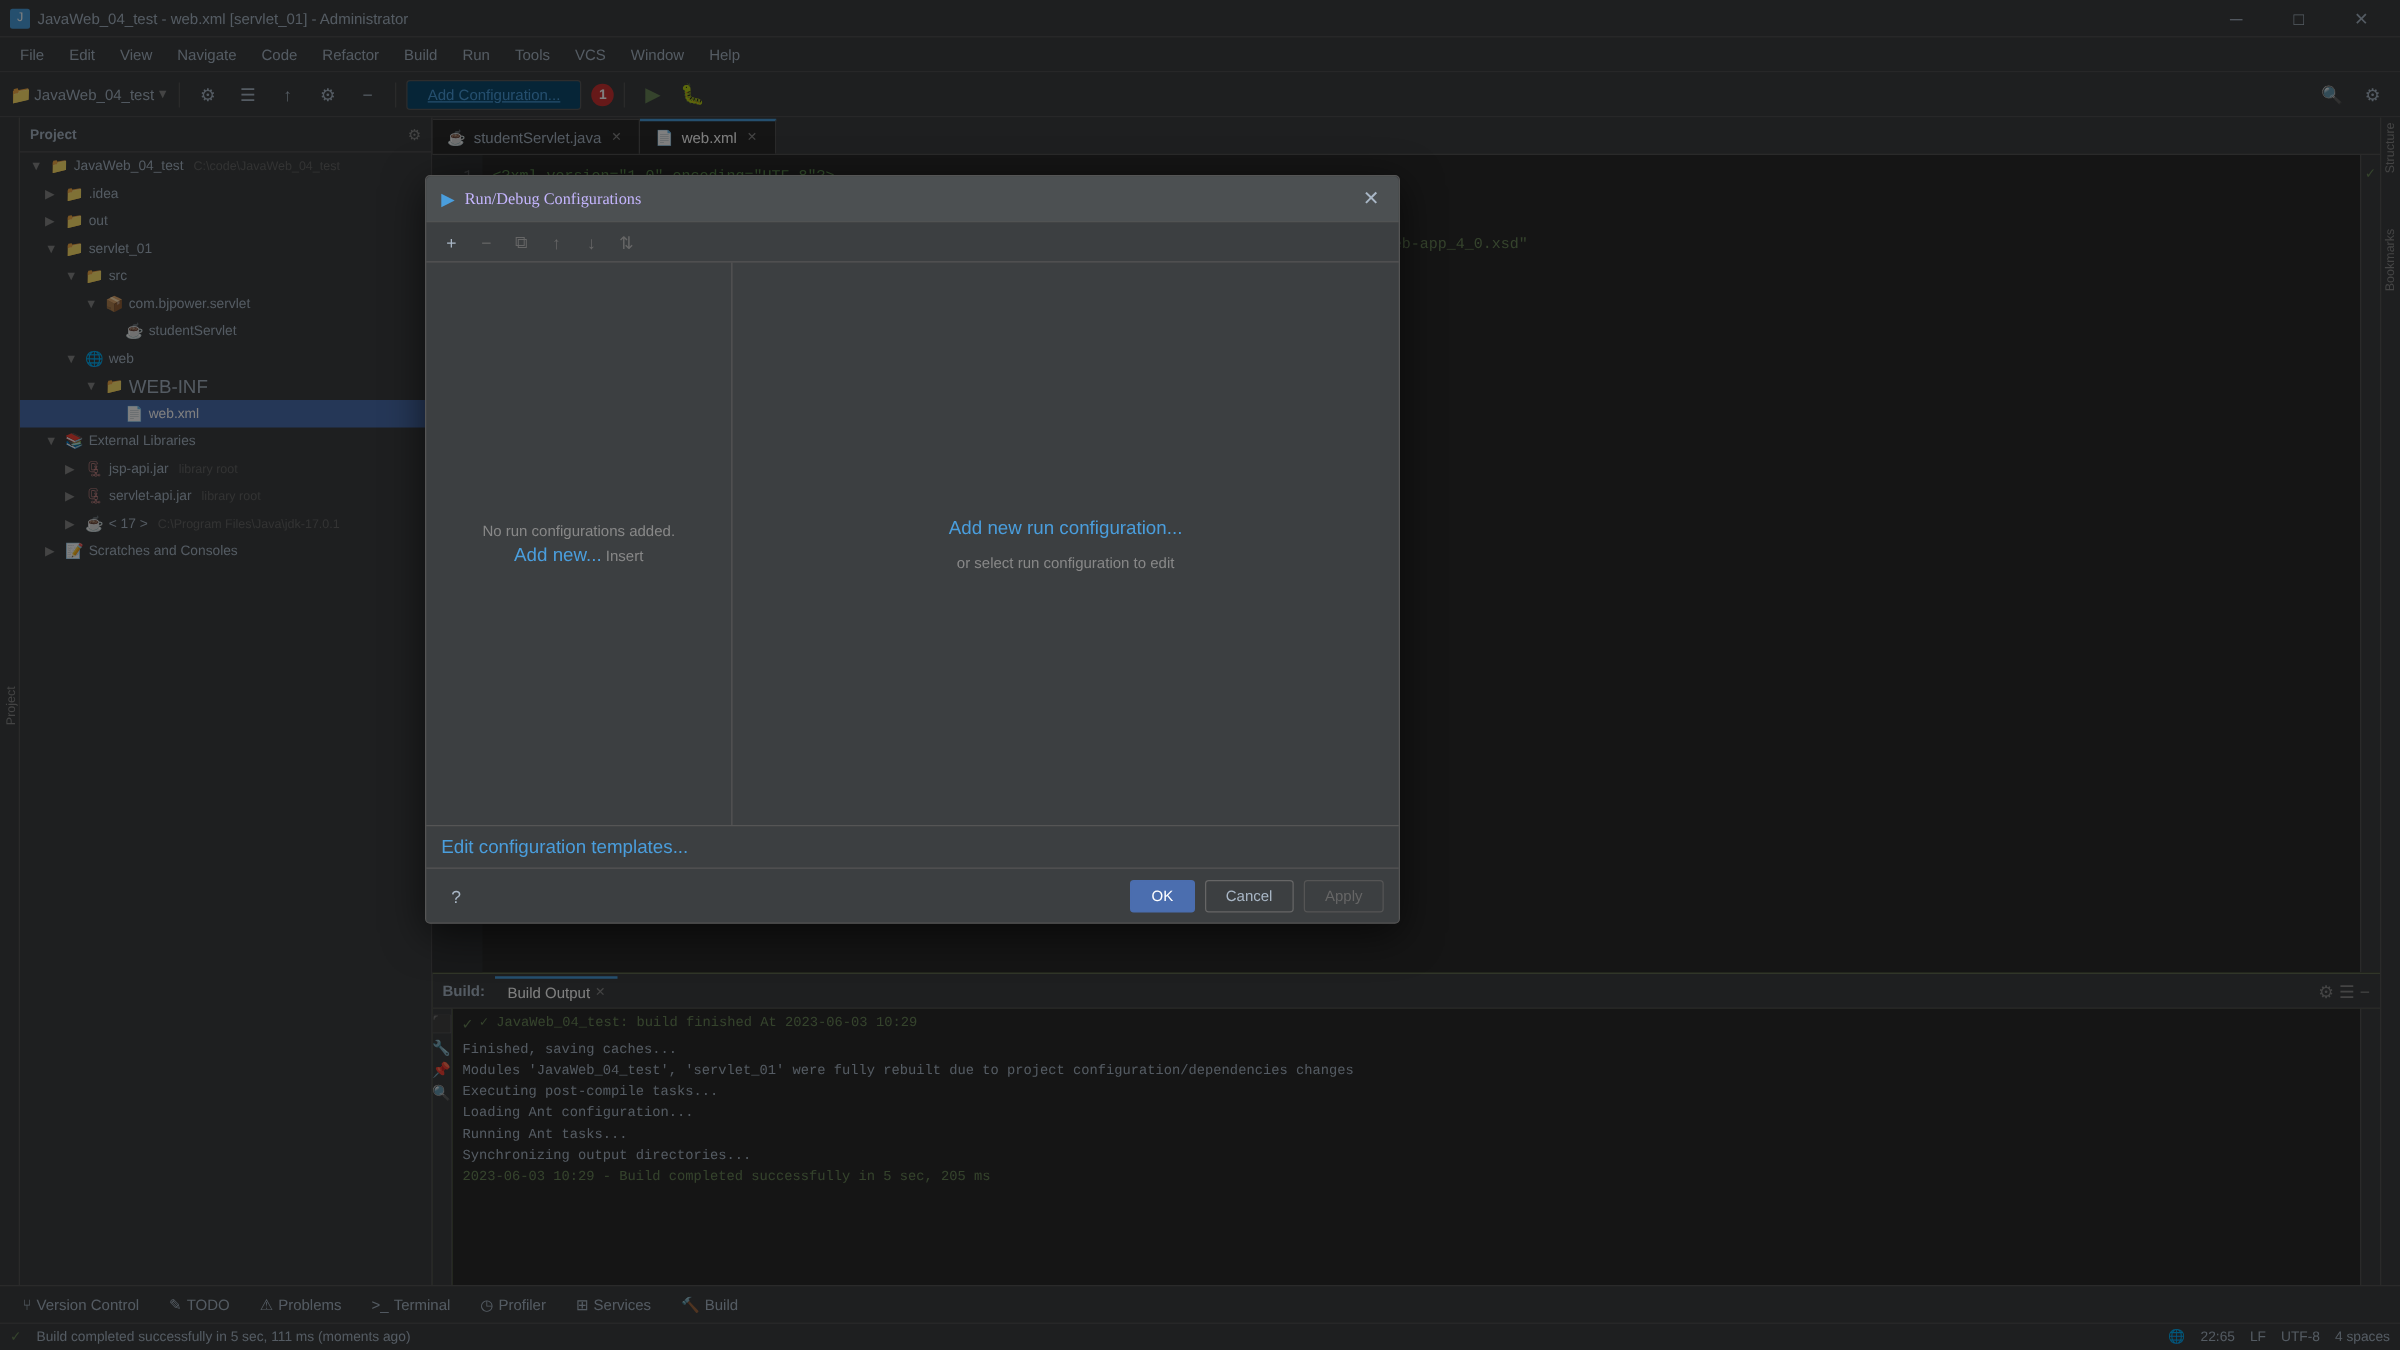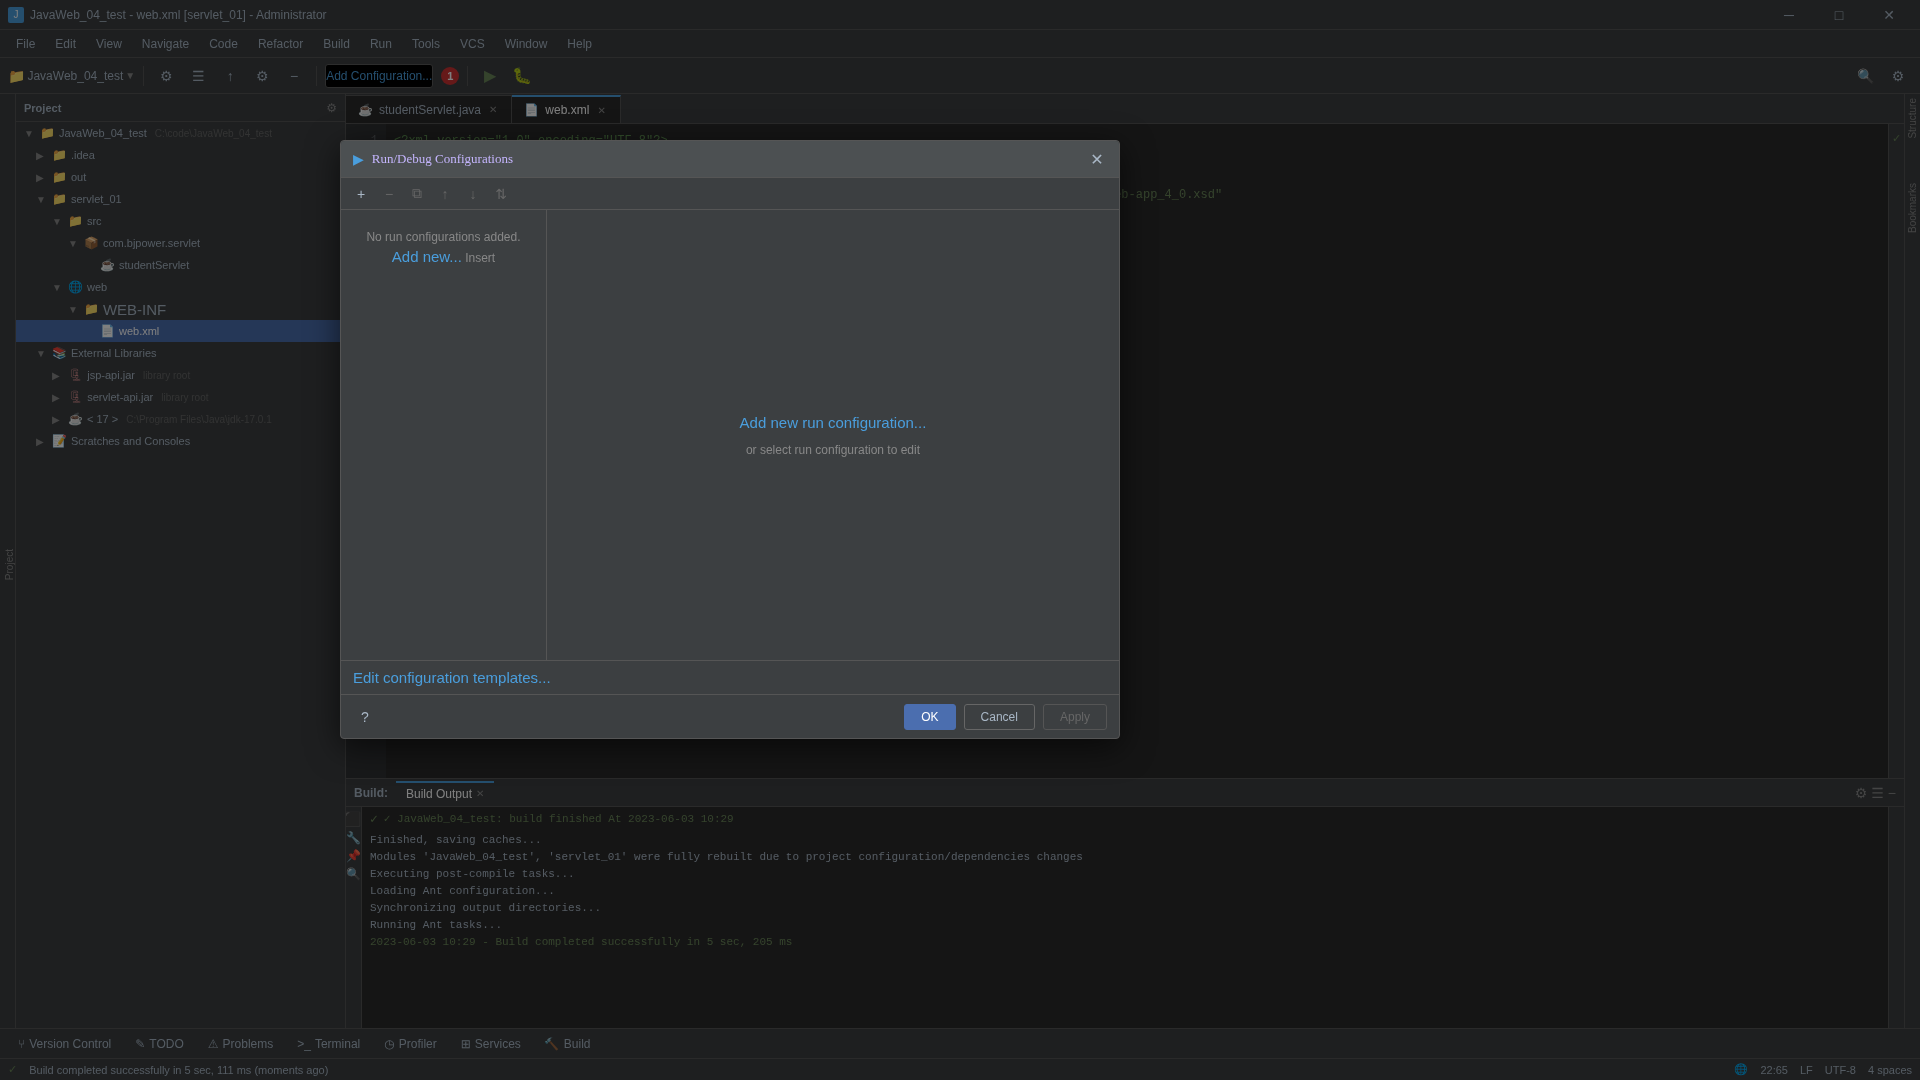--- a/index.html
+++ b/index.html
@@ -108,27 +108,28 @@
     .toolbar-separator {
       width: 1px;
       height: 20px;
       background: #555;
       margin: 0 4px;
     }
     .add-config-btn {
       display: flex;
       align-items: center;
       gap: 4px;
-      padding: 4px 0;
-      background: #000000;
+      padding: 4px 16px;
+      background: #0c4a6e;
       border: 1px solid #5a5a5a;
       border-radius: 3px;
       cursor: pointer;
       color: #4a9edd;
       font-size: 12px;
+      text-decoration: underline;
     }
     .badge-red {
       background: #cc3333;
       color: white;
       border-radius: 50%;
       width: 18px;
       height: 18px;
       display: flex;
       align-items: center;
       justify-content: center;
@@ -369,25 +370,26 @@
       gap: 4px;
       border-bottom: 1px solid #555;
       height: 32px;
     }
     .modal-body {
       display: flex;
       flex: 1;
       min-height: 450px;
     }
     .modal-sidebar {
-      width: 206px;
+      width: 245px;
       border-right: 1px solid #555;
       display: flex;
       flex-direction: column;
       align-items: center;
+      justify-content: center;
       padding: 20px;
       text-align: center;
     }
     .modal-main {
       flex: 1;
       display: flex;
       flex-direction: column;
       align-items: center;
       justify-content: center;
       padding: 20px;
@@ -657,22 +659,22 @@
         </div>
         <div class="build-output">
           <div style="display:flex;align-items:center;gap:6px;margin-bottom:4px;">
             <span class="checkmark-icon">✓</span>
             <span class="build-success">✓ JavaWeb_04_test: build finished At 2023-06-03 10:29</span>
           </div>
           <div class="build-info">Finished, saving caches...</div>
           <div class="build-info">Modules 'JavaWeb_04_test', 'servlet_01' were fully rebuilt due to project configuration/dependencies changes</div>
           <div class="build-info">Executing post-compile tasks...</div>
           <div class="build-info">Loading Ant configuration...</div>
+          <div class="build-info">Running Ant tasks...</div>
           <div class="build-info">Synchronizing output directories...</div>
-          <div class="build-info">Running Ant tasks...</div>
           <div class="build-success">2023-06-03 10:29 - Build completed successfully in 5 sec, 205 ms</div>
         </div>
         <div style="width:16px;background:#3c3f41;border-left:1px solid #555;"></div>
       </div>
     </div>
   </div>
 
   <div style="width:16px;background:#3c3f41;border-left:1px solid #555;display:flex;flex-direction:column;align-items:center;padding:4px 0;gap:4px;">
     <span style="font-size:10px;color:#888;writing-mode:vertical-rl;cursor:pointer;transform:rotate(180deg);">Structure</span>
     <span style="font-size:10px;color:#888;writing-mode:vertical-rl;cursor:pointer;transform:rotate(180deg);margin-top:40px;">Bookmarks</span>

